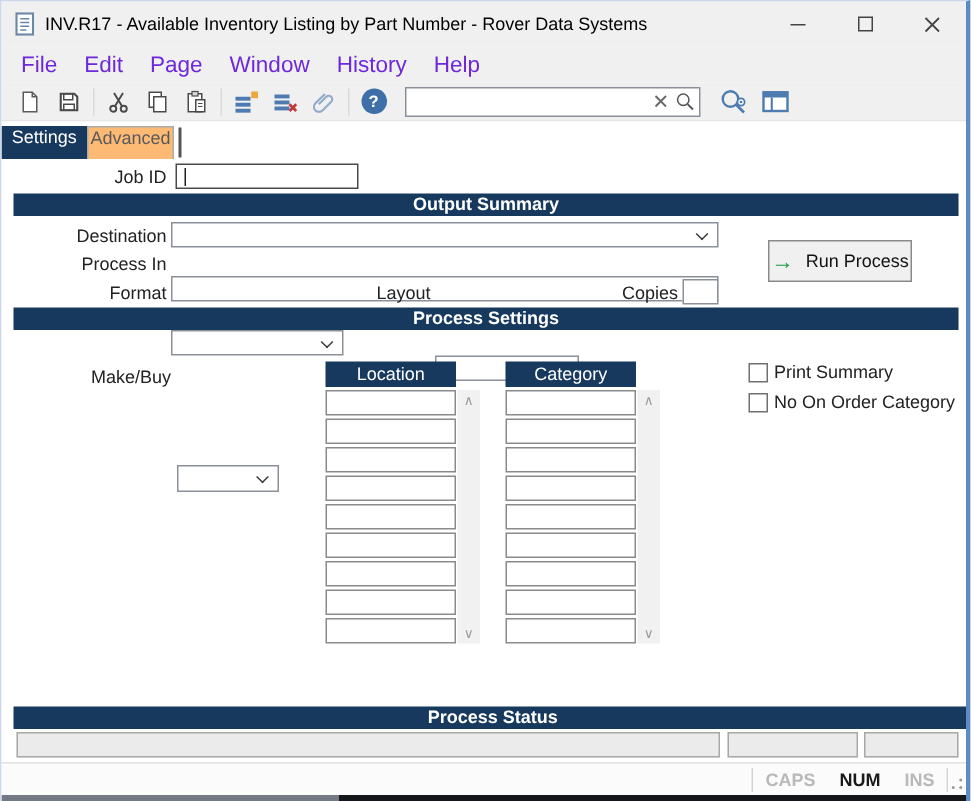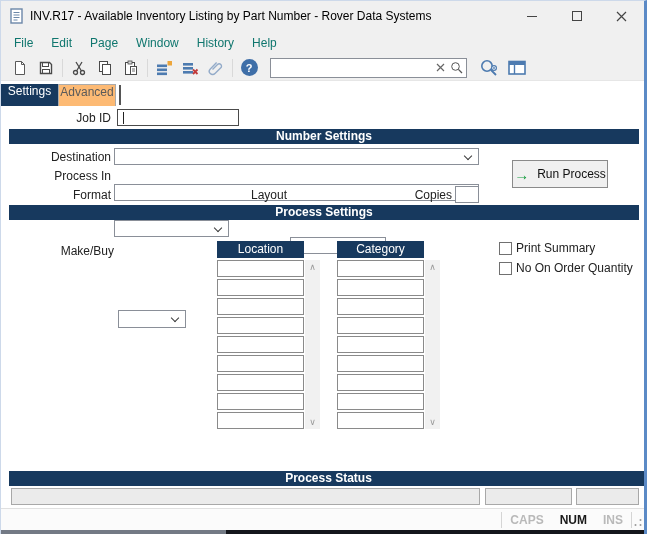--- a/index.html
+++ b/index.html
@@ -11,21 +11,21 @@
   
   .titlebar{height:30px;background:#f0f0f0;display:flex;align-items:center;}
   .title-icon{margin:0 6px 0 8px;display:flex;align-items:center;}
   .title-text{font-size:12px;color:#000;white-space:nowrap;}
   .win-controls{margin-left:auto;display:flex;height:100%;}
   .win-btn{width:45px;height:100%;display:flex;align-items:center;justify-content:center;}
   .glyph-min{width:10px;height:1px;background:#444;}
   .glyph-max{width:10px;height:10px;border:1px solid #444;}
   
   .menubar{height:24px;background:#f0f0f0;display:flex;align-items:center;padding-left:4px;}
-  .menu-item{font-size:12px;color:#0f766e;padding:3px 9px;}
+  .menu-item{font-size:15px;color:#6d28d9;padding:3px 9px;}
   
   .toolbar{height:26px;background:#f0f0f0;display:flex;align-items:center;padding-left:6px;border-bottom:1px solid #e6e6e6;}
   .tb-icon{width:26px;height:22px;display:flex;align-items:center;justify-content:center;}
   .tb-sep{width:1px;height:18px;background:#d9d9d9;margin:0 3px;}
   .help-circle{width:17px;height:17px;border-radius:50%;background:#3f6fa8;color:#fff;
     display:flex;align-items:center;justify-content:center;font-size:11px;font-weight:bold;}
   .searchwrap{position:relative;margin-left:8px;}
   .search-input{width:197px;height:20px;border:1px solid #8a8f98;background:#fff;font-size:12px;
     padding:0 36px 0 5px;outline:none;}
   .search-icons{position:absolute;right:4px;top:0;height:20px;display:flex;align-items:center;gap:5px;}
@@ -205,21 +205,21 @@
         <span>Settings</span>
       </div>
     <div class="abs tab tab-inactive" style="left:57px;top:3px;width:58px;">
         <span>Advanced</span>
       </div>
     <div class="abs tab-edge" style="left:118px;top:4px;"></div>
 
     <div class="abs lbl" style="left:0;top:30px;width:110px;">Job ID</div>
     <div class="abs field" style="left:116px;top:28px;width:122px;border-color:#4a4a4a;"><span class="caret"></span></div>
 
-    <div class="abs hdr" style="left:8px;top:48px;width:630px;">Number Settings</div>
+    <div class="abs hdr" style="left:8px;top:48px;width:630px;">Output Summary</div>
 
     <div class="abs lbl" style="left:0;top:69px;width:110px;">Destination</div>
     <div class="abs select" style="left:113px;top:67px;width:365px;"><span></span><span class="chev"></span></div>
 
     <div class="abs lbl" style="left:0;top:88px;width:110px;">Process In</div>
     <div class="abs select" style="left:113px;top:86px;width:365px;"><span></span><span class="chev"></span></div>
 
     <div class="abs lbl" style="left:0;top:107px;width:110px;">Format</div>
     <div class="abs select" style="left:113px;top:105px;width:115px;"><span></span><span class="chev"></span></div>
     <div class="abs lbl" style="left:230px;top:107px;width:56px;">Layout</div>
@@ -274,21 +274,21 @@
     </div>
 
     <div class="abs" style="left:498px;top:160px;">
 
         <div class="cbrow">
         <span class="cbox"></span>
         <span class="cbl">Print Summary</span>
       </div>
         <div class="cbrow">
         <span class="cbox"></span>
-        <span class="cbl">No On Order Quantity</span>
+        <span class="cbl">No On Order Category</span>
       </div>
       </div>
 
     <div class="abs hdr" style="left:8px;top:390px;width:639px;">Process Status</div>
     <div class="abs statusfield" style="left:10px;top:407px;width:469px;"></div>
     <div class="abs statusfield" style="left:484px;top:407px;width:87px;"></div>
     <div class="abs statusfield" style="left:575px;top:407px;width:63px;"></div>
   </div>
 
   <div class="statusbar">

